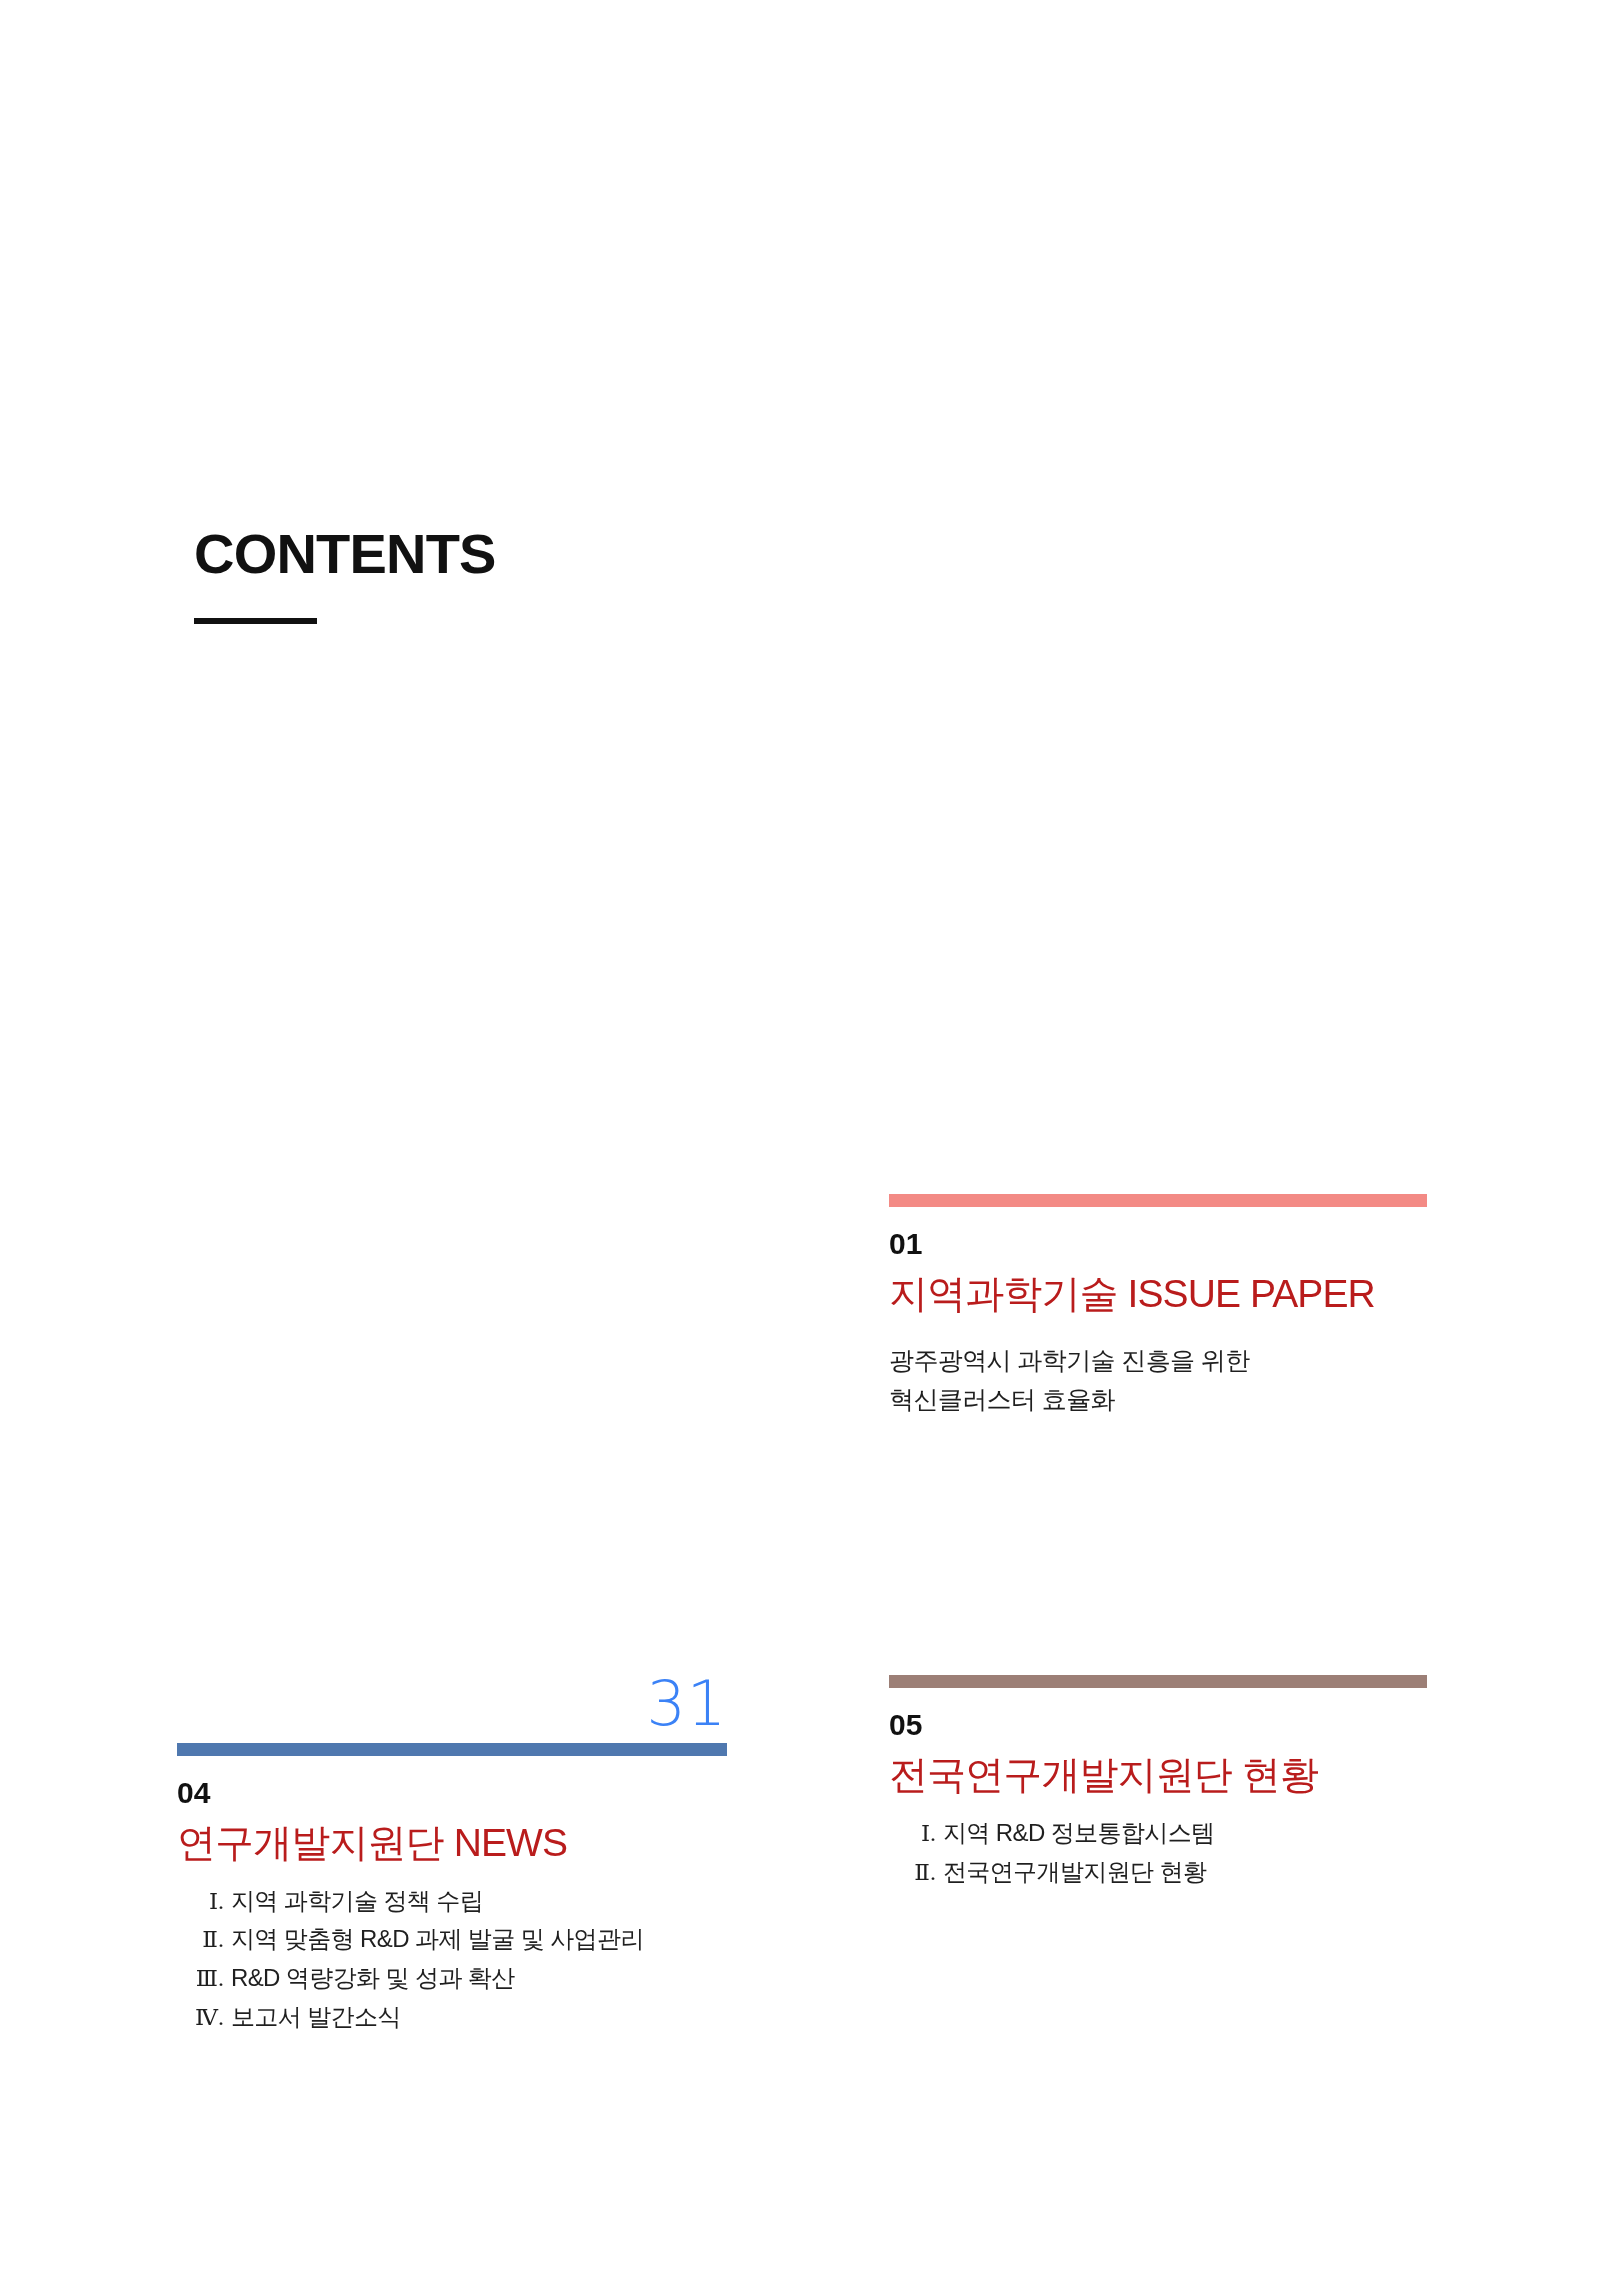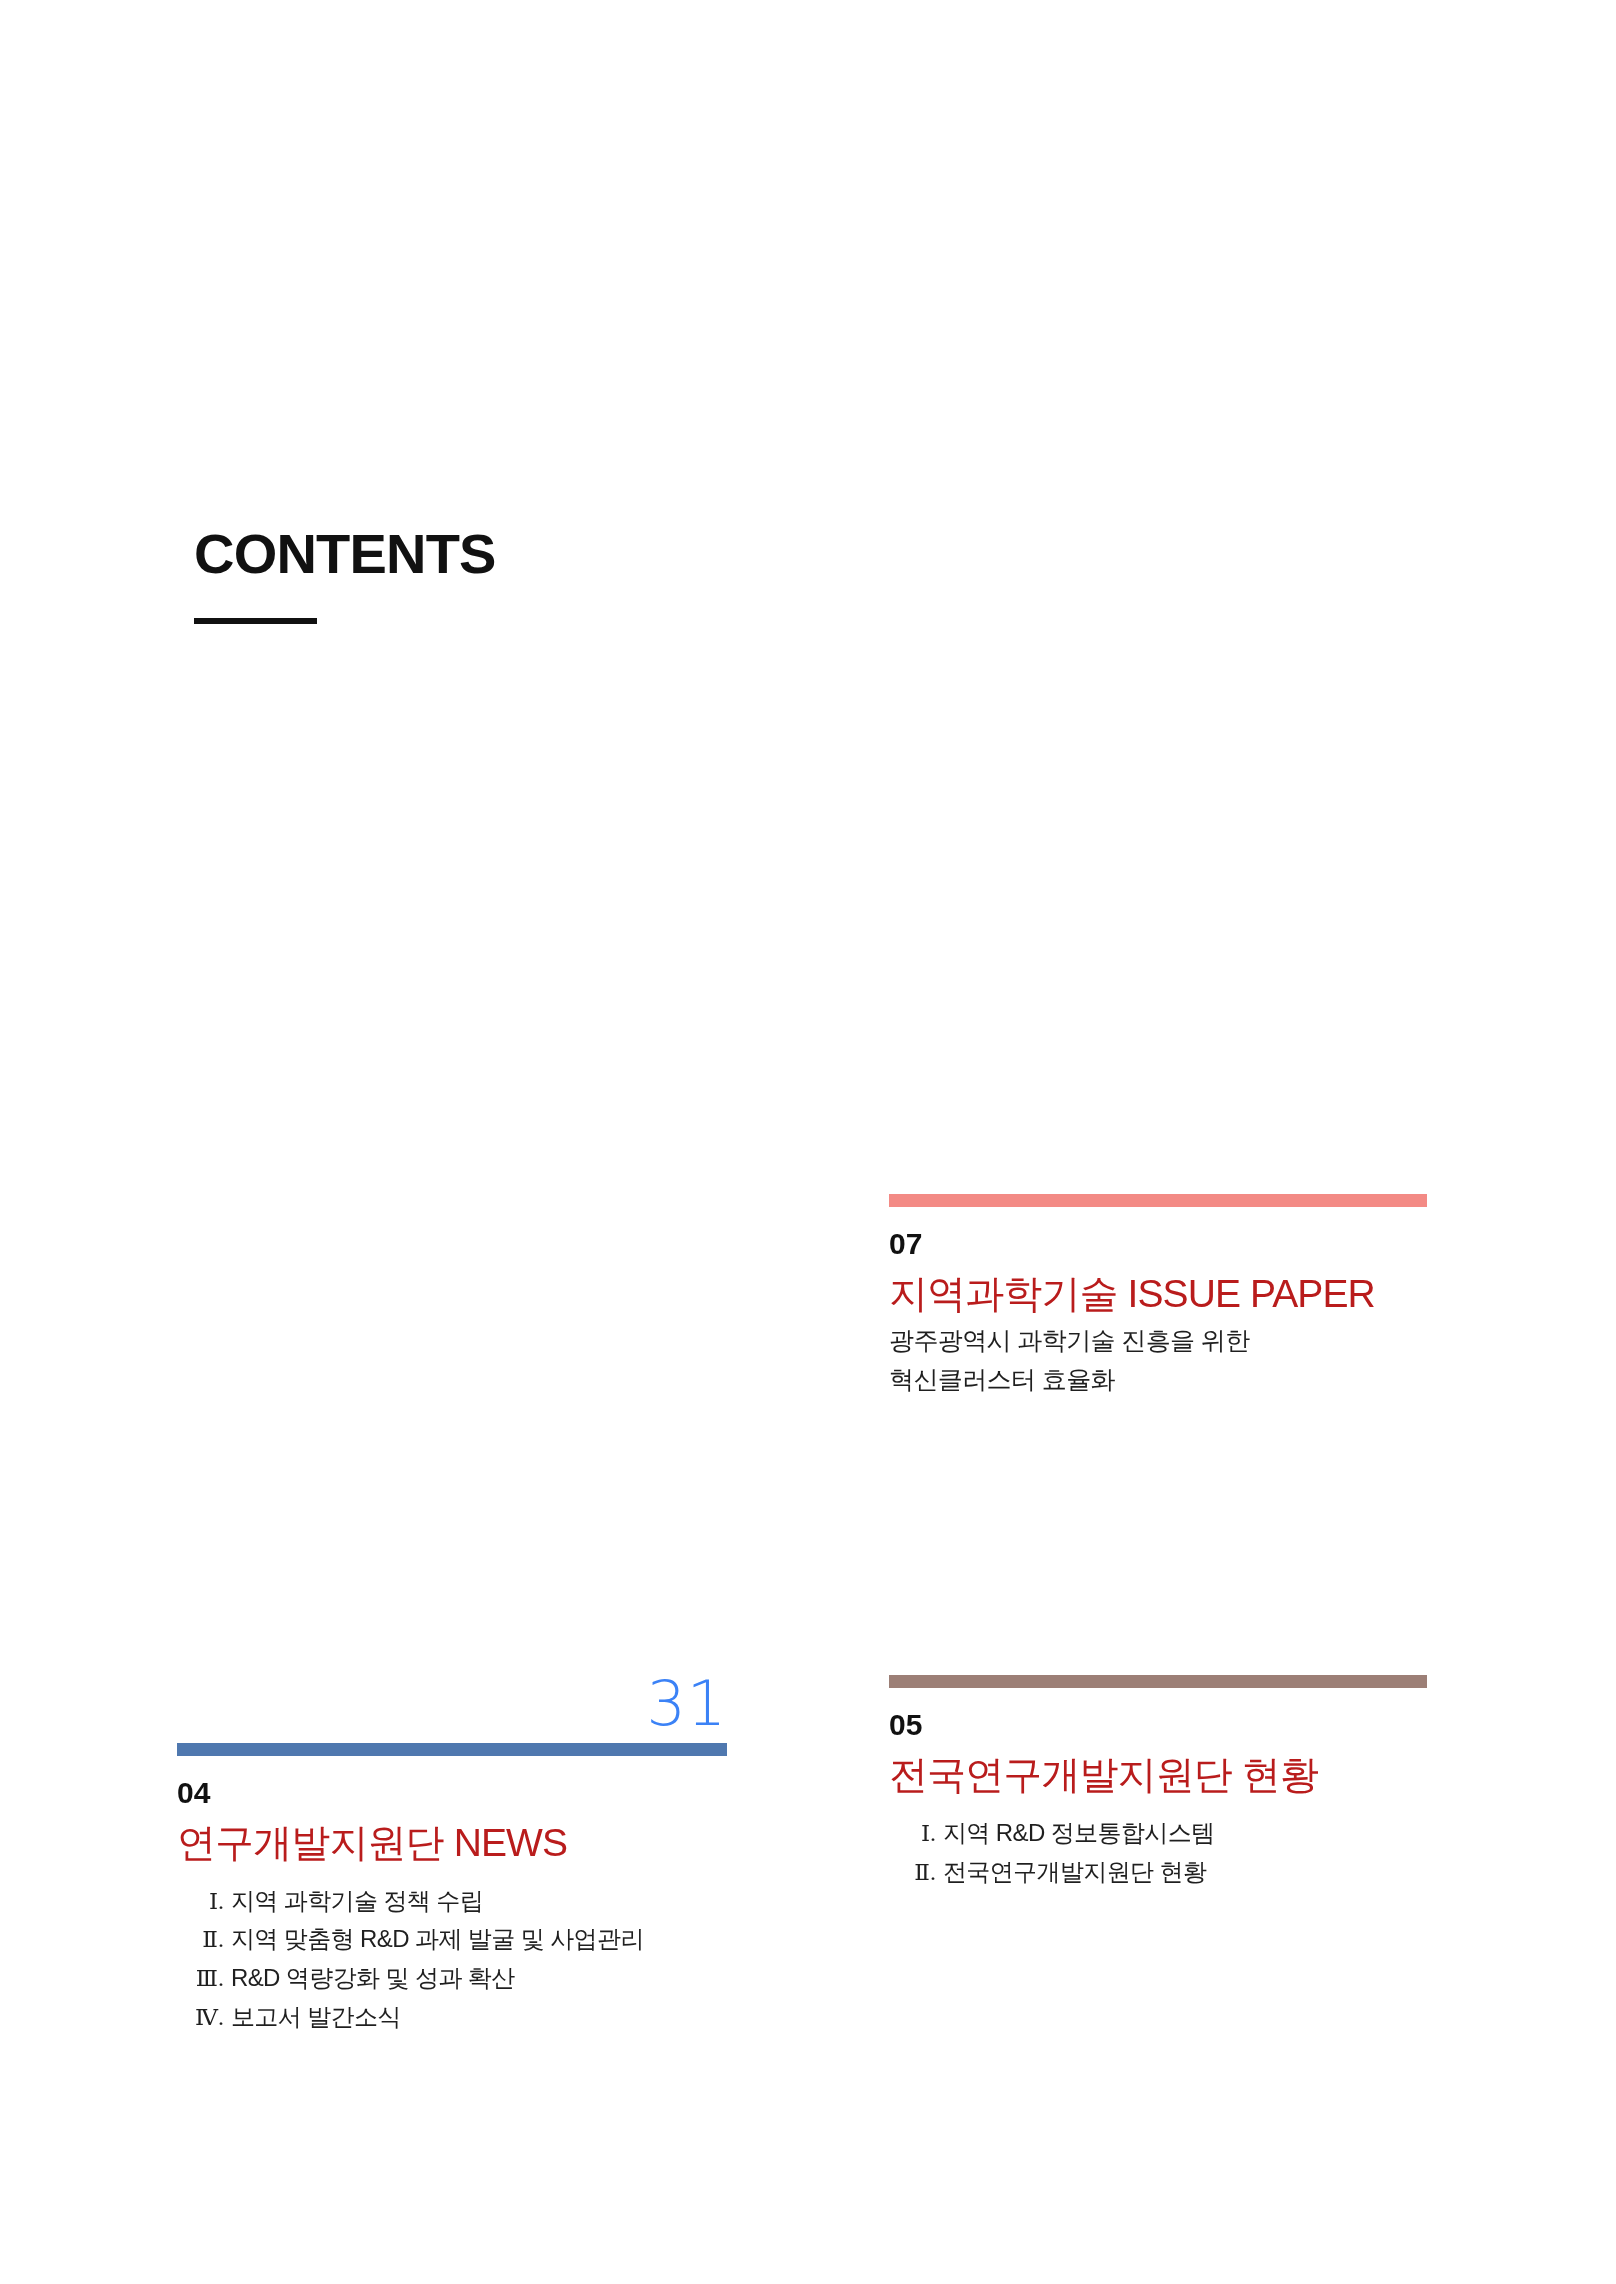--- a/index.html
+++ b/index.html
@@ -81,21 +81,21 @@
     margin-top: 11px;
     font-size: 39px;
     font-weight: 400;
     line-height: 1.25;
     letter-spacing: -0.9px;
     color: #b91c1c;
     white-space: nowrap;
   }
 
   .sub-lines {
-    margin-top: 2px;
+    margin-top: 22px;
   }
   .sub-line {
     font-size: 25px;
     font-weight: 400;
     line-height: 1.55;
     letter-spacing: -0.6px;
     color: #1f1f1f;
     white-space: nowrap;
   }
 
@@ -131,21 +131,21 @@
 
 <div class="page">
 
   <div class="contents-head">
     <h1 class="contents-title">CONTENTS</h1>
     <div class="contents-rule"></div>
   </div>
 
   <div class="toc-block pos-01">
     <div class="accent-bar" style="background:#F38A85;"></div>
-    <div class="sec-num">07</div>
+    <div class="sec-num">01</div>
     <div class="sec-title">지역과학기술 ISSUE PAPER</div>
     <div class="sub-lines">
       <div class="sub-line">광주광역시 과학기술 진흥을 위한</div>
       <div class="sub-line">혁신클러스터 효율화</div>
     </div>
   </div>
 
   <div class="toc-block pos-04">
     <div class="page-num" style="color:#3b82f6;">31</div>
     <div class="accent-bar" style="background:#4F78AF;"></div>

